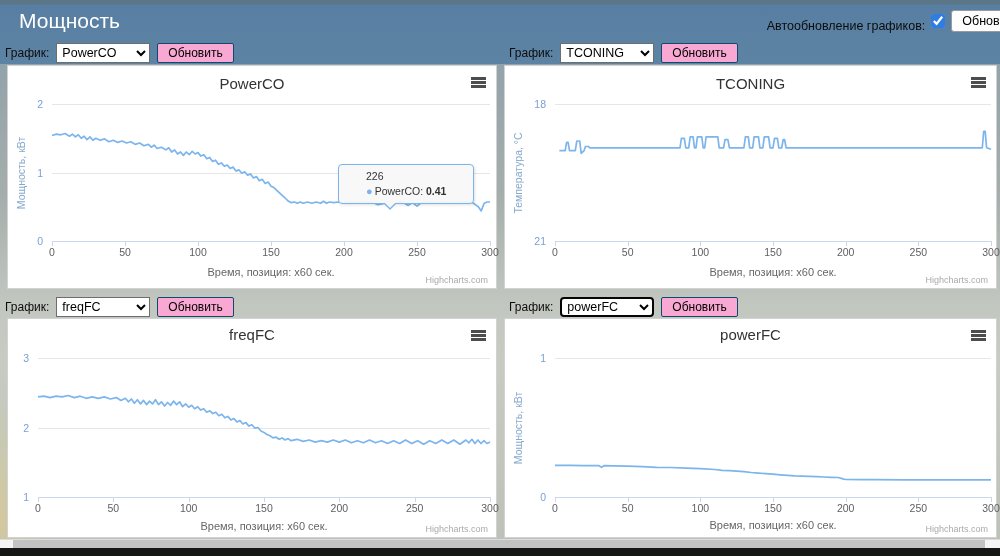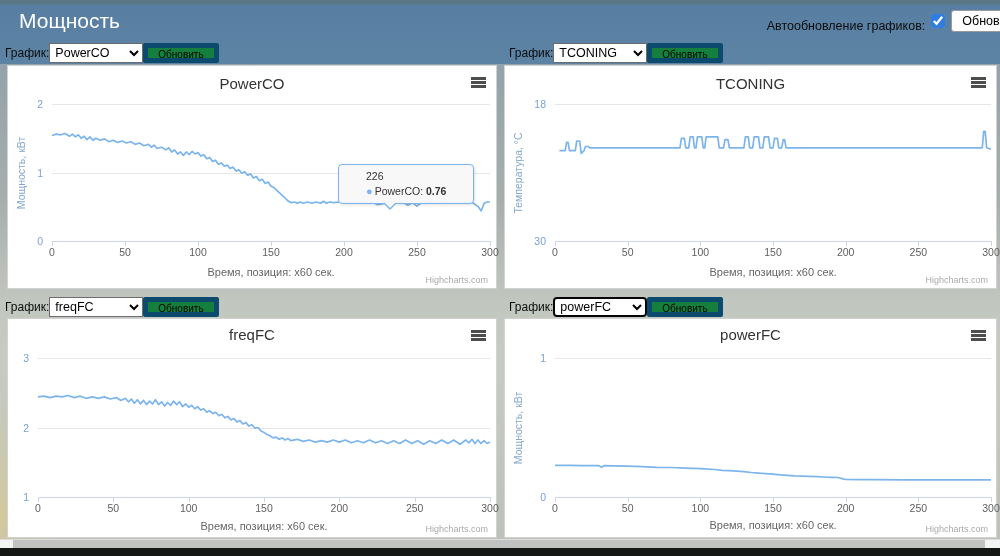--- a/index.html
+++ b/index.html
@@ -16,27 +16,27 @@
   .auto-btn { font-family:inherit; font-size:12.5px; color:#000; background:#fdfdfd; border:1px solid #9a9a9a;
               border-radius:3px; padding:3px 10px; }
 
   
   .main-bg { position:absolute; top:64px; left:0; width:1000px; height:476px;
       background:
         radial-gradient(ellipse 70px 160px at 0% 95%, rgba(219,203,150,0.75), rgba(219,203,150,0) 75%),
         linear-gradient(180deg,#93a3ab 0%,#a5aeac 28%,#c1c7bf 50%,#c7ccc2 62%,#bcc2b8 100%); }
 
   
-  .controls { position:absolute; height:22px; display:flex; align-items:center; white-space:nowrap; }
+  .controls { position:absolute; height:22px; display:flex; align-items:center; gap:7px; white-space:nowrap; }
   .controls label { font-size:12px; color:#0d0d0d; }
   .controls select { font-family:inherit; font-size:12.5px; width:94px; height:20px; background:#fff;
                      border:1px solid #6d6d6d; color:#000; padding:0 1px; }
   .controls select.focused { border:2px solid #050505; border-radius:4px; }
-  .controls button { font-family:inherit; font-size:10px; color:#000; height:20px; padding:1px 10px;
-                     background:#15803d; border:5px solid #0c4a6e; border-radius:2px; }
+  .controls button { font-family:inherit; font-size:12px; color:#000; height:20px; padding:1px 10px;
+                     background:#f9a8d4; border:1px solid #0c4a6e; border-radius:2px; }
   #ctrl0 { left:5px;  top:42px; }
   #ctrl1 { left:509px; top:42px; }
   #ctrl2 { left:5px;  top:296px; }
   #ctrl3 { left:509px; top:296px; }
 
   
   .panel { position:absolute; background:#fff; border:1px solid #d2d2d2; }
   #panel0 { left:7px;   top:65px;  width:490px; height:224px; }
   #panel1 { left:504px; top:65px;  width:493px; height:224px; }
   #panel2 { left:7px;   top:318px; width:490px; height:220px; }
@@ -147,33 +147,33 @@
       <span class="xtick" style="left: 365px; top: 142px;">250</span>
       <div class="tickmark" style="left: 438px; top: 137px;"></div>
       <span class="xtick" style="left: 438px; top: 142px;">300</span>
       <svg width="438" height="137" viewBox="0 0 438 137">
         <polyline points="0.0,31.5 4.4,30.1 8.8,30.8 13.1,29.5 17.5,32.2 20.4,30.1 23.4,32.9 26.3,30.8 29.2,34.3 32.1,32.2 35.0,35.6 38.0,32.9 40.9,36.3 43.8,34.3 48.2,36.3 52.6,34.9 56.9,37.7 61.3,36.3 65.7,38.4 70.1,37.0 74.5,39.0 78.8,37.7 83.2,40.4 87.6,39.0 92.0,41.8 96.4,40.4 99.3,43.2 102.2,41.1 105.1,44.5 109.5,43.2 113.9,45.9 116.8,43.8 119.7,48.0 122.6,45.9 125.6,50.0 128.5,48.0 131.4,51.4 134.3,48.0 137.2,50.7 140.2,47.3 143.1,50.0 146.0,48.6 148.9,52.1 151.8,50.7 154.8,54.8 157.7,53.4 160.6,57.5 163.5,56.2 166.4,60.3 169.4,58.9 172.3,62.3 175.2,61.0 178.1,64.4 181.0,63.0 184.0,67.1 186.9,65.8 189.8,69.2 192.7,67.8 195.6,71.2 198.6,69.9 201.5,74.0 204.4,72.6 207.3,76.7 210.2,75.3 213.2,79.5 216.1,78.1 219.0,82.2 221.9,83.6 224.8,86.3 227.8,89.1 230.7,91.8 233.6,94.5 236.5,97.3 239.4,98.6 242.4,98.0 245.3,99.3 248.2,98.0 251.1,99.3 255.5,98.0 259.9,99.3 264.3,98.0 268.6,99.3 271.6,97.3 274.5,99.3 277.4,98.0 281.8,98.6 286.2,98.0 292.0,98.6 299.3,98.0 306.6,98.6 313.9,98.0 321.2,98.6 325.6,100.7 330.0,100.0 335.8,98.0 343.1,98.6 350.4,98.0 356.2,101.4 360.6,98.6 365.0,102.1 369.4,98.6 376.7,98.0 385.4,98.6 394.2,98.0 403.0,98.6 411.7,98.0 420.5,98.6 426.3,102.8 429.2,106.9 432.2,99.3 435.1,98.0 438.0,98.0" fill="none" stroke="#7cb5ec" stroke-width="1.7" stroke-linejoin="round"></polyline>
       </svg>
     </div>
   <div class="xtitle" style="left:263px;">Время, позиция: x60 сек.</div>
   <div class="tooltip">
     <div>226</div>
-    <div class="tt-row2"><span class="tt-dot">●</span><span>PowerCO:</span> <span class="tt-val">0.76</span></div>
+    <div class="tt-row2"><span class="tt-dot">●</span><span>PowerCO:</span> <span class="tt-val">0.41</span></div>
   </div>
   <div class="credit">Highcharts.com</div>
 </div>
 
 <div class="panel" id="panel1">
   <div class="chart-title">TCONING</div>
   <div class="burger"></div>
   <div class="ytitle-box">
       <span>Температура, °C</span>
     </div>
   <div class="plot" id="plot1">
-      <span class="ytick" style="top: 137px;">30</span>
+      <span class="ytick" style="top: 137px;">21</span>
       <div class="gridline" style="top: 0px;"></div>
       <span class="ytick" style="top: 0px;">18</span>
       <div class="tickmark" style="left: 0px; top: 137px;"></div>
       <span class="xtick" style="left: 0px; top: 142px;">0</span>
       <div class="tickmark" style="left: 72.6667px; top: 137px;"></div>
       <span class="xtick" style="left: 72.6667px; top: 142px;">50</span>
       <div class="tickmark" style="left: 145.333px; top: 137px;"></div>
       <span class="xtick" style="left: 145.333px; top: 142px;">100</span>
       <div class="tickmark" style="left: 218px; top: 137px;"></div>
       <span class="xtick" style="left: 218px; top: 142px;">150</span>

